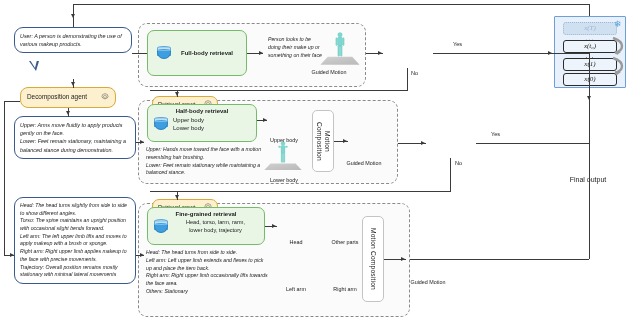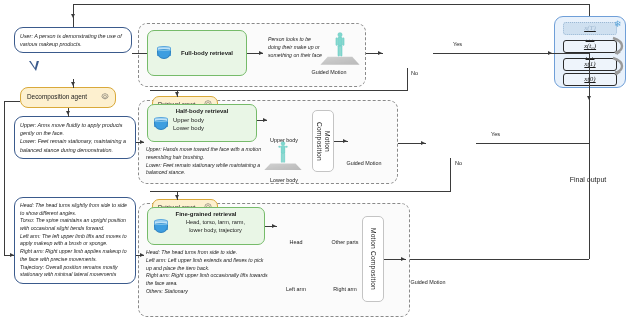--- a/index.html
+++ b/index.html
@@ -51,21 +51,21 @@
   .avlabel{font-size:5.4px;text-align:center;}
 
   
   .mcomp{border:1px solid #c4c4c4;border-radius:5px;background:#fff;
      display:flex;align-items:center;justify-content:center;}
   .mcomp span{writing-mode:vertical-rl;font-size:6.6px;letter-spacing:.2px;line-height:1.2;text-align:center;}
 
   .ylbl{font-size:5.6px;}
 
   
-  .outbox{background:#e8f1fb;border:1.2px solid #6f9fd8;border-radius:9px;text-decoration:underline;}
+  .outbox{background:#e8f1fb;border:1.2px solid #6f9fd8;border-radius:1px;}
   .slot{background:#eef4fb;border:1.2px solid #2b2b2b;border-radius:3px;
         font-size:7px;text-align:center;font-style:italic;font-family:"Liberation Serif",serif;}
   .slotmuted{background:#cfe0f0;border:1.2px dotted #9bb8d4;color:#9db6cf;}
   .dots{font-size:7px;text-align:center;letter-spacing:1px;color:#2b2b2b;}
 
   
   .ln{background:#3b3b3b;}
   .hl{height:1.1px;}
   .vl{width:1.1px;}
   .arw{width:0;height:0;border-top:2.6px solid transparent;border-bottom:2.6px solid transparent;

